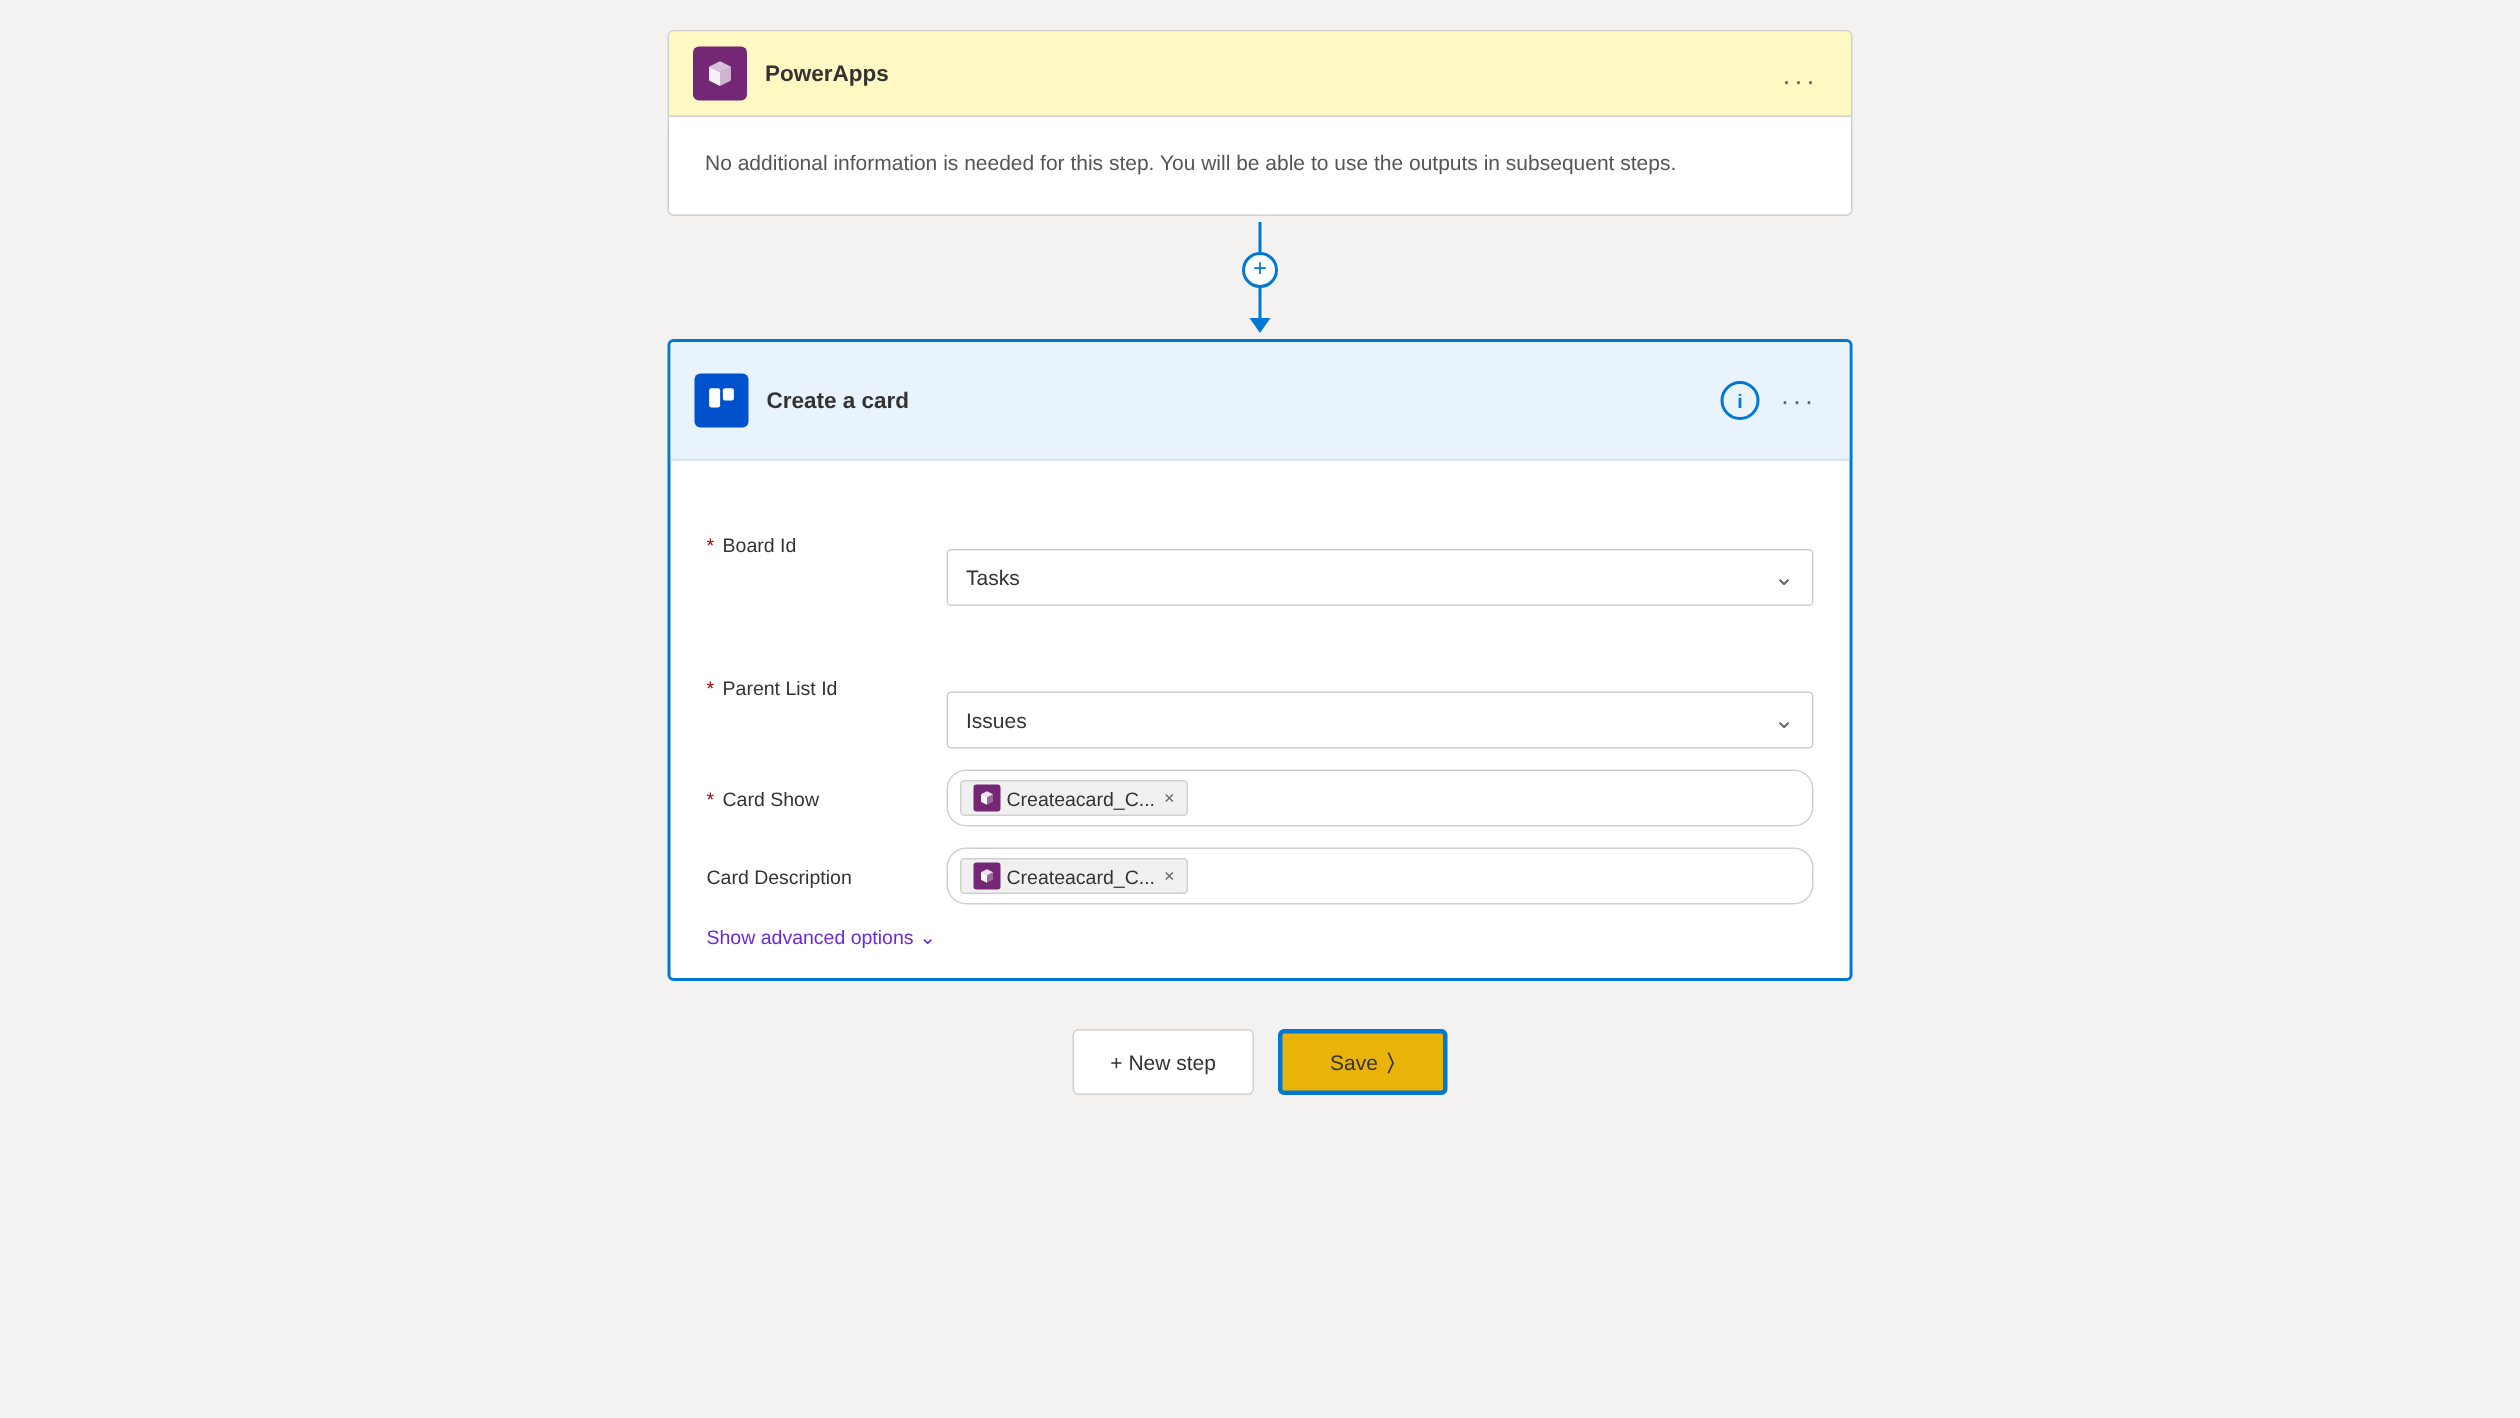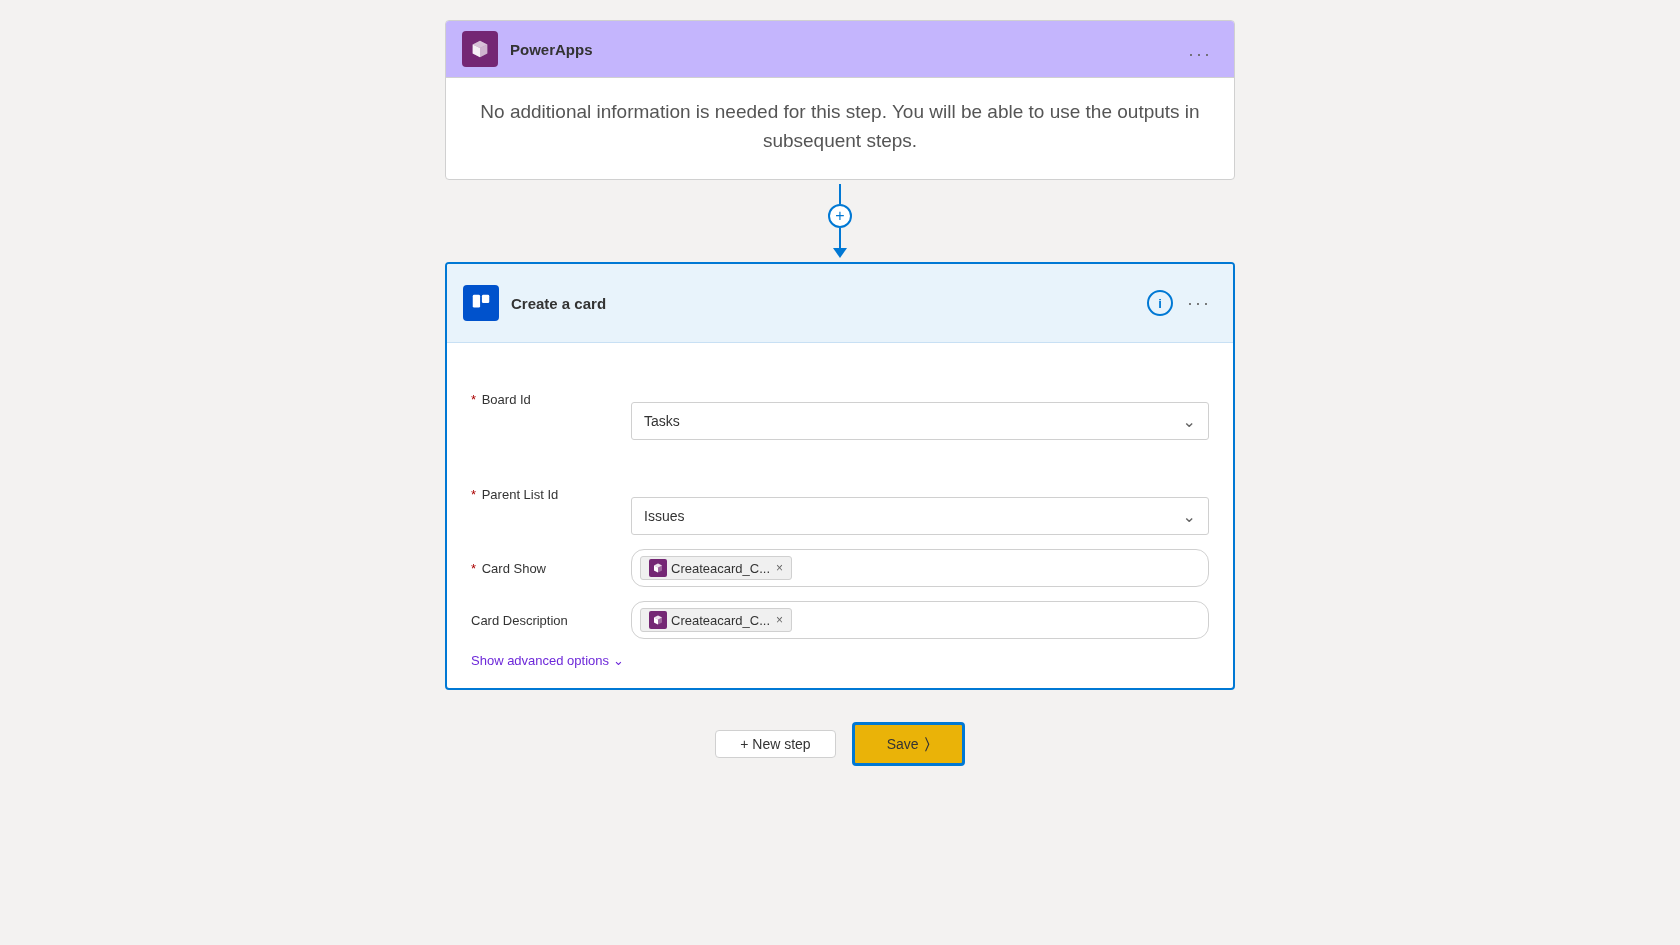--- a/index.html
+++ b/index.html
@@ -29,21 +29,21 @@
       border: 1px solid #d0d0d0;
       border-radius: 4px;
       overflow: hidden;
     }
 
     .card-header {
       display: flex;
       align-items: flex-end;
       justify-content: space-between;
       padding: 10px 16px;
-      background: #c4b5fd;
+      background: #fef9c3;
       border-bottom: 1px solid #d0d0d0;
     }
 
     .card-header-left {
       display: flex;
       align-items: center;
       gap: 12px;
     }
 
     .card-icon-powerapps {
@@ -80,23 +80,22 @@
       color: #666;
       font-size: 18px;
       letter-spacing: 2px;
       padding: 2px 6px;
       border-radius: 3px;
     }
 
     .card-body {
       padding: 20px 24px 24px 24px;
       color: #555;
-      font-size: 19px;
+      font-size: 14px;
       line-height: 1.5;
-      text-align: center;
     }
 
     
     .connector {
       display: flex;
       flex-direction: column;
       align-items: center;
       margin: 4px 0;
       position: relative;
     }
@@ -302,21 +301,21 @@
     
     .bottom-buttons {
       display: flex;
       gap: 16px;
       margin-top: 32px;
       align-items: center;
       justify-content: center;
     }
 
     .btn-new-step {
-      height: 28px;
+      height: 44px;
       padding: 0 24px;
       background: #fff;
       border: 1px solid #d0d0d0;
       border-radius: 4px;
       font-size: 14px;
       color: #333;
       cursor: pointer;
       font-family: 'Segoe UI', sans-serif;
     }
 

